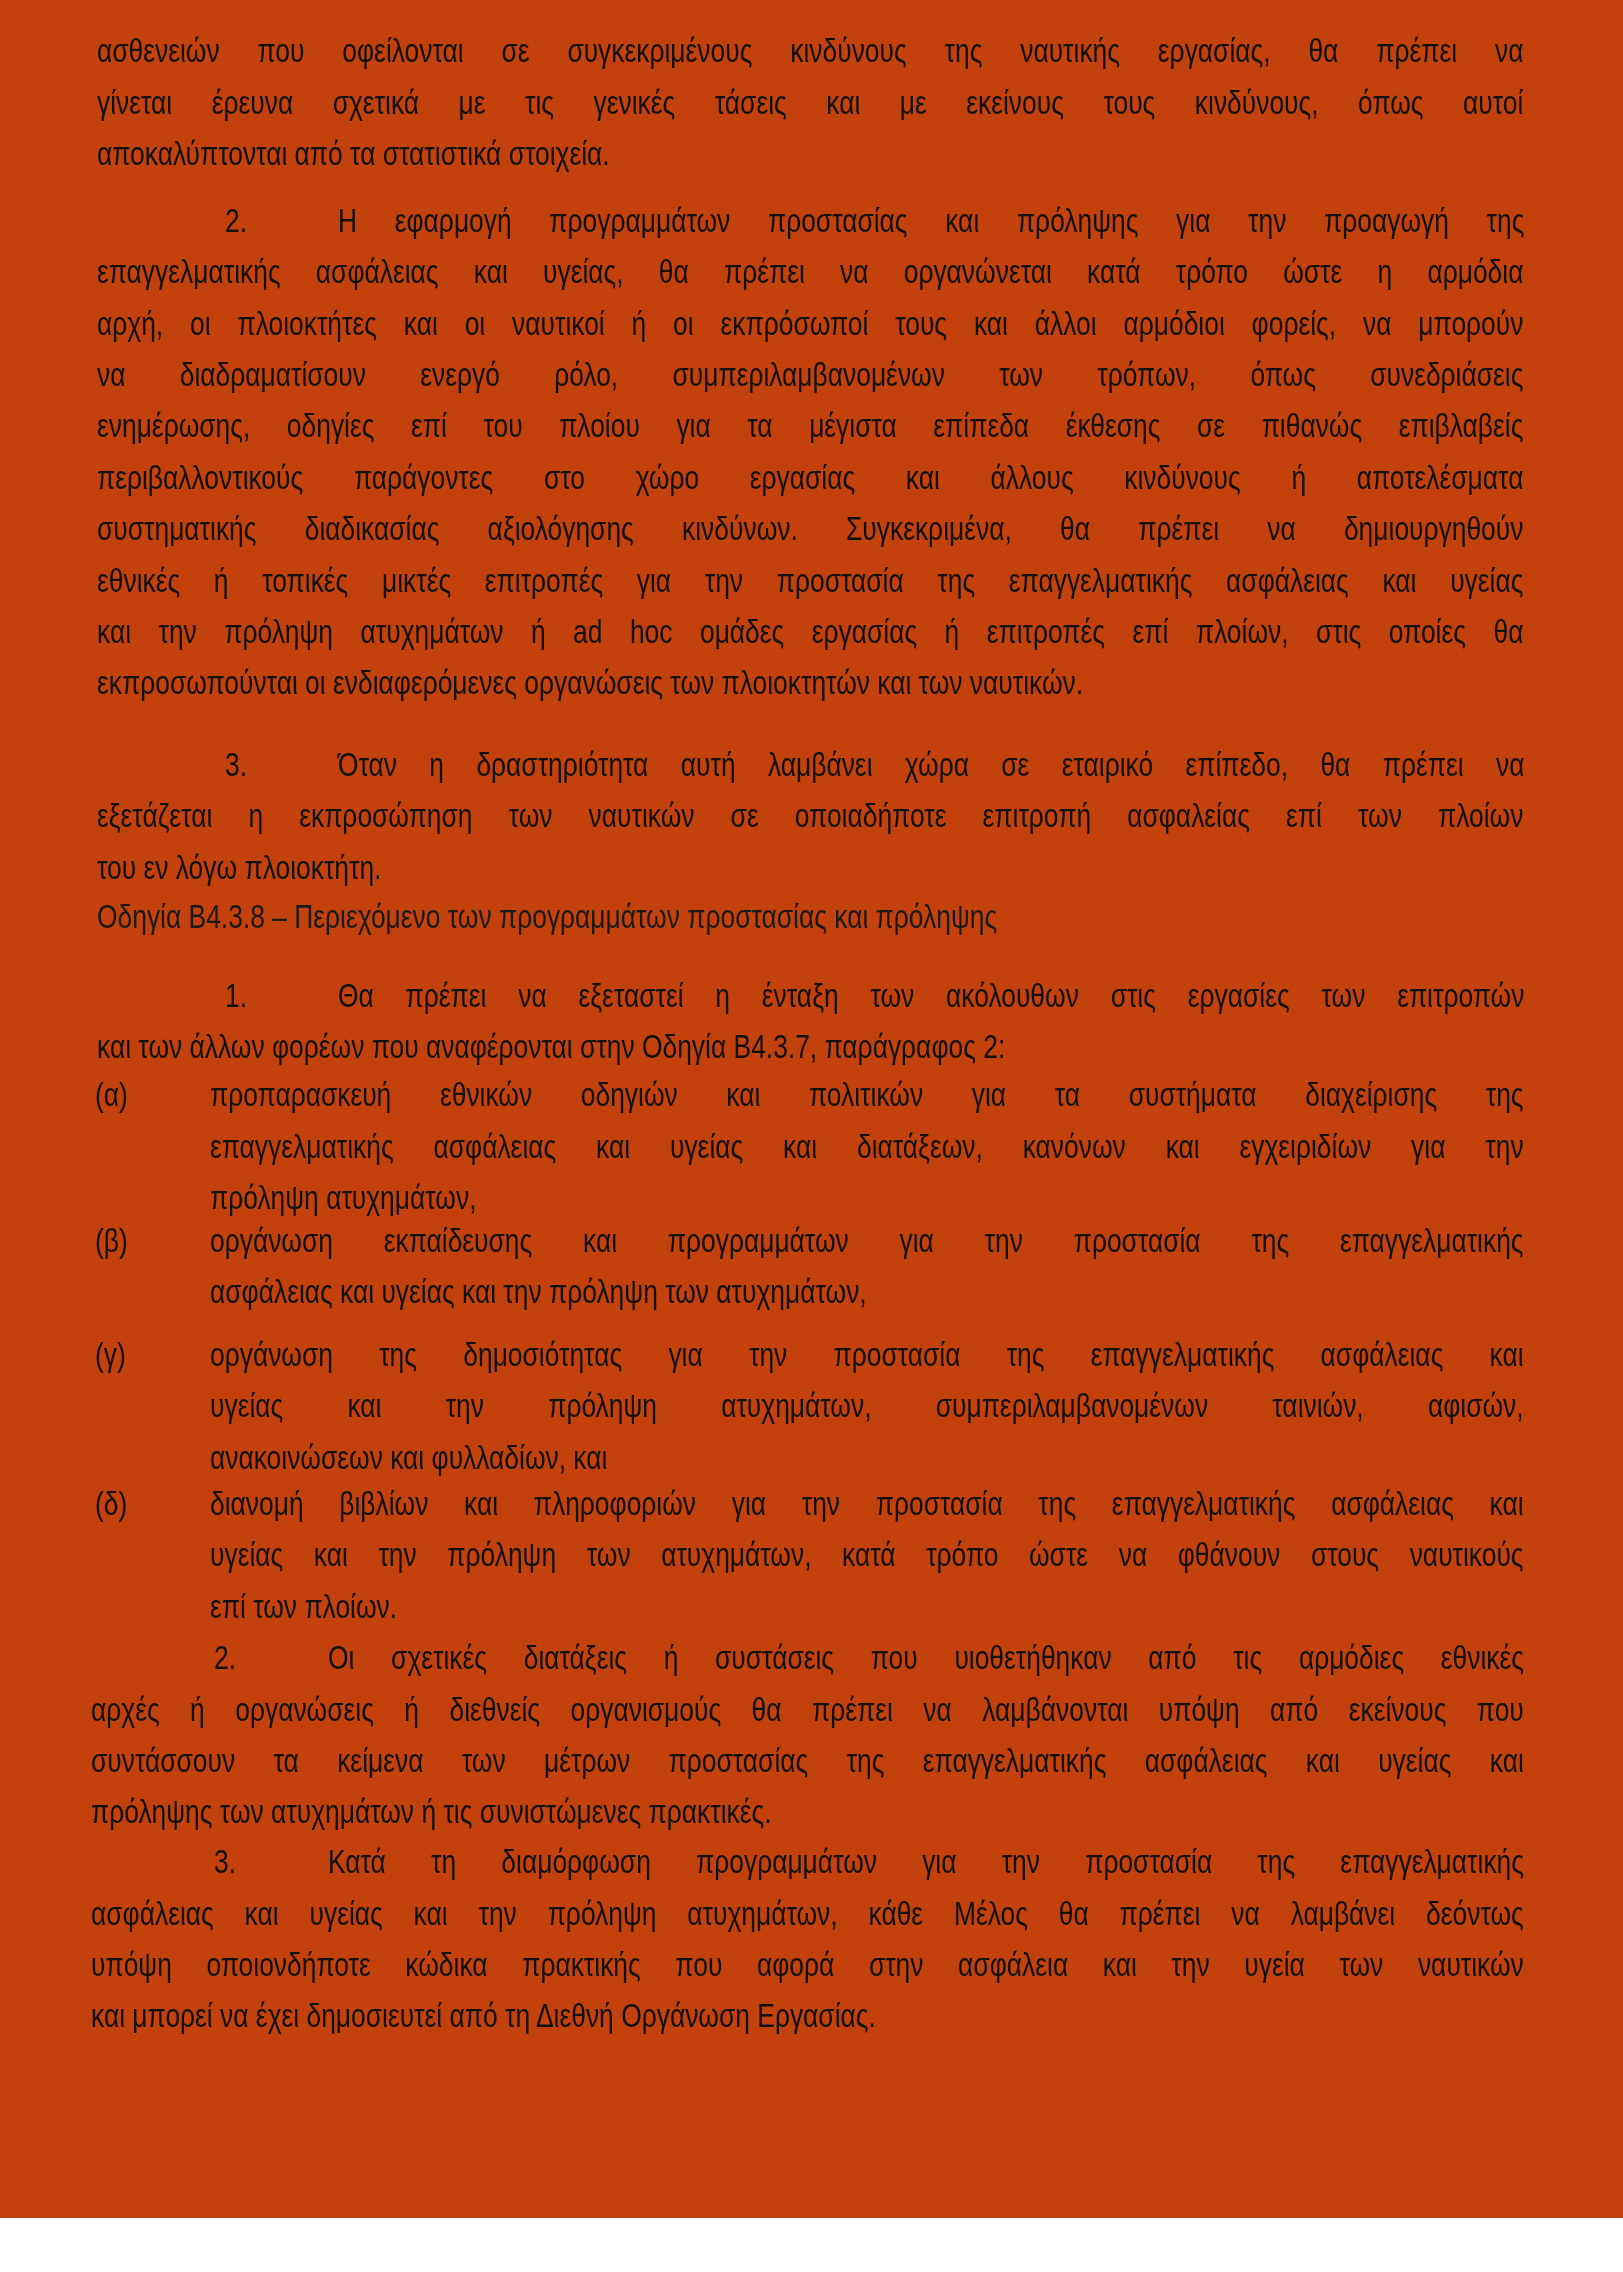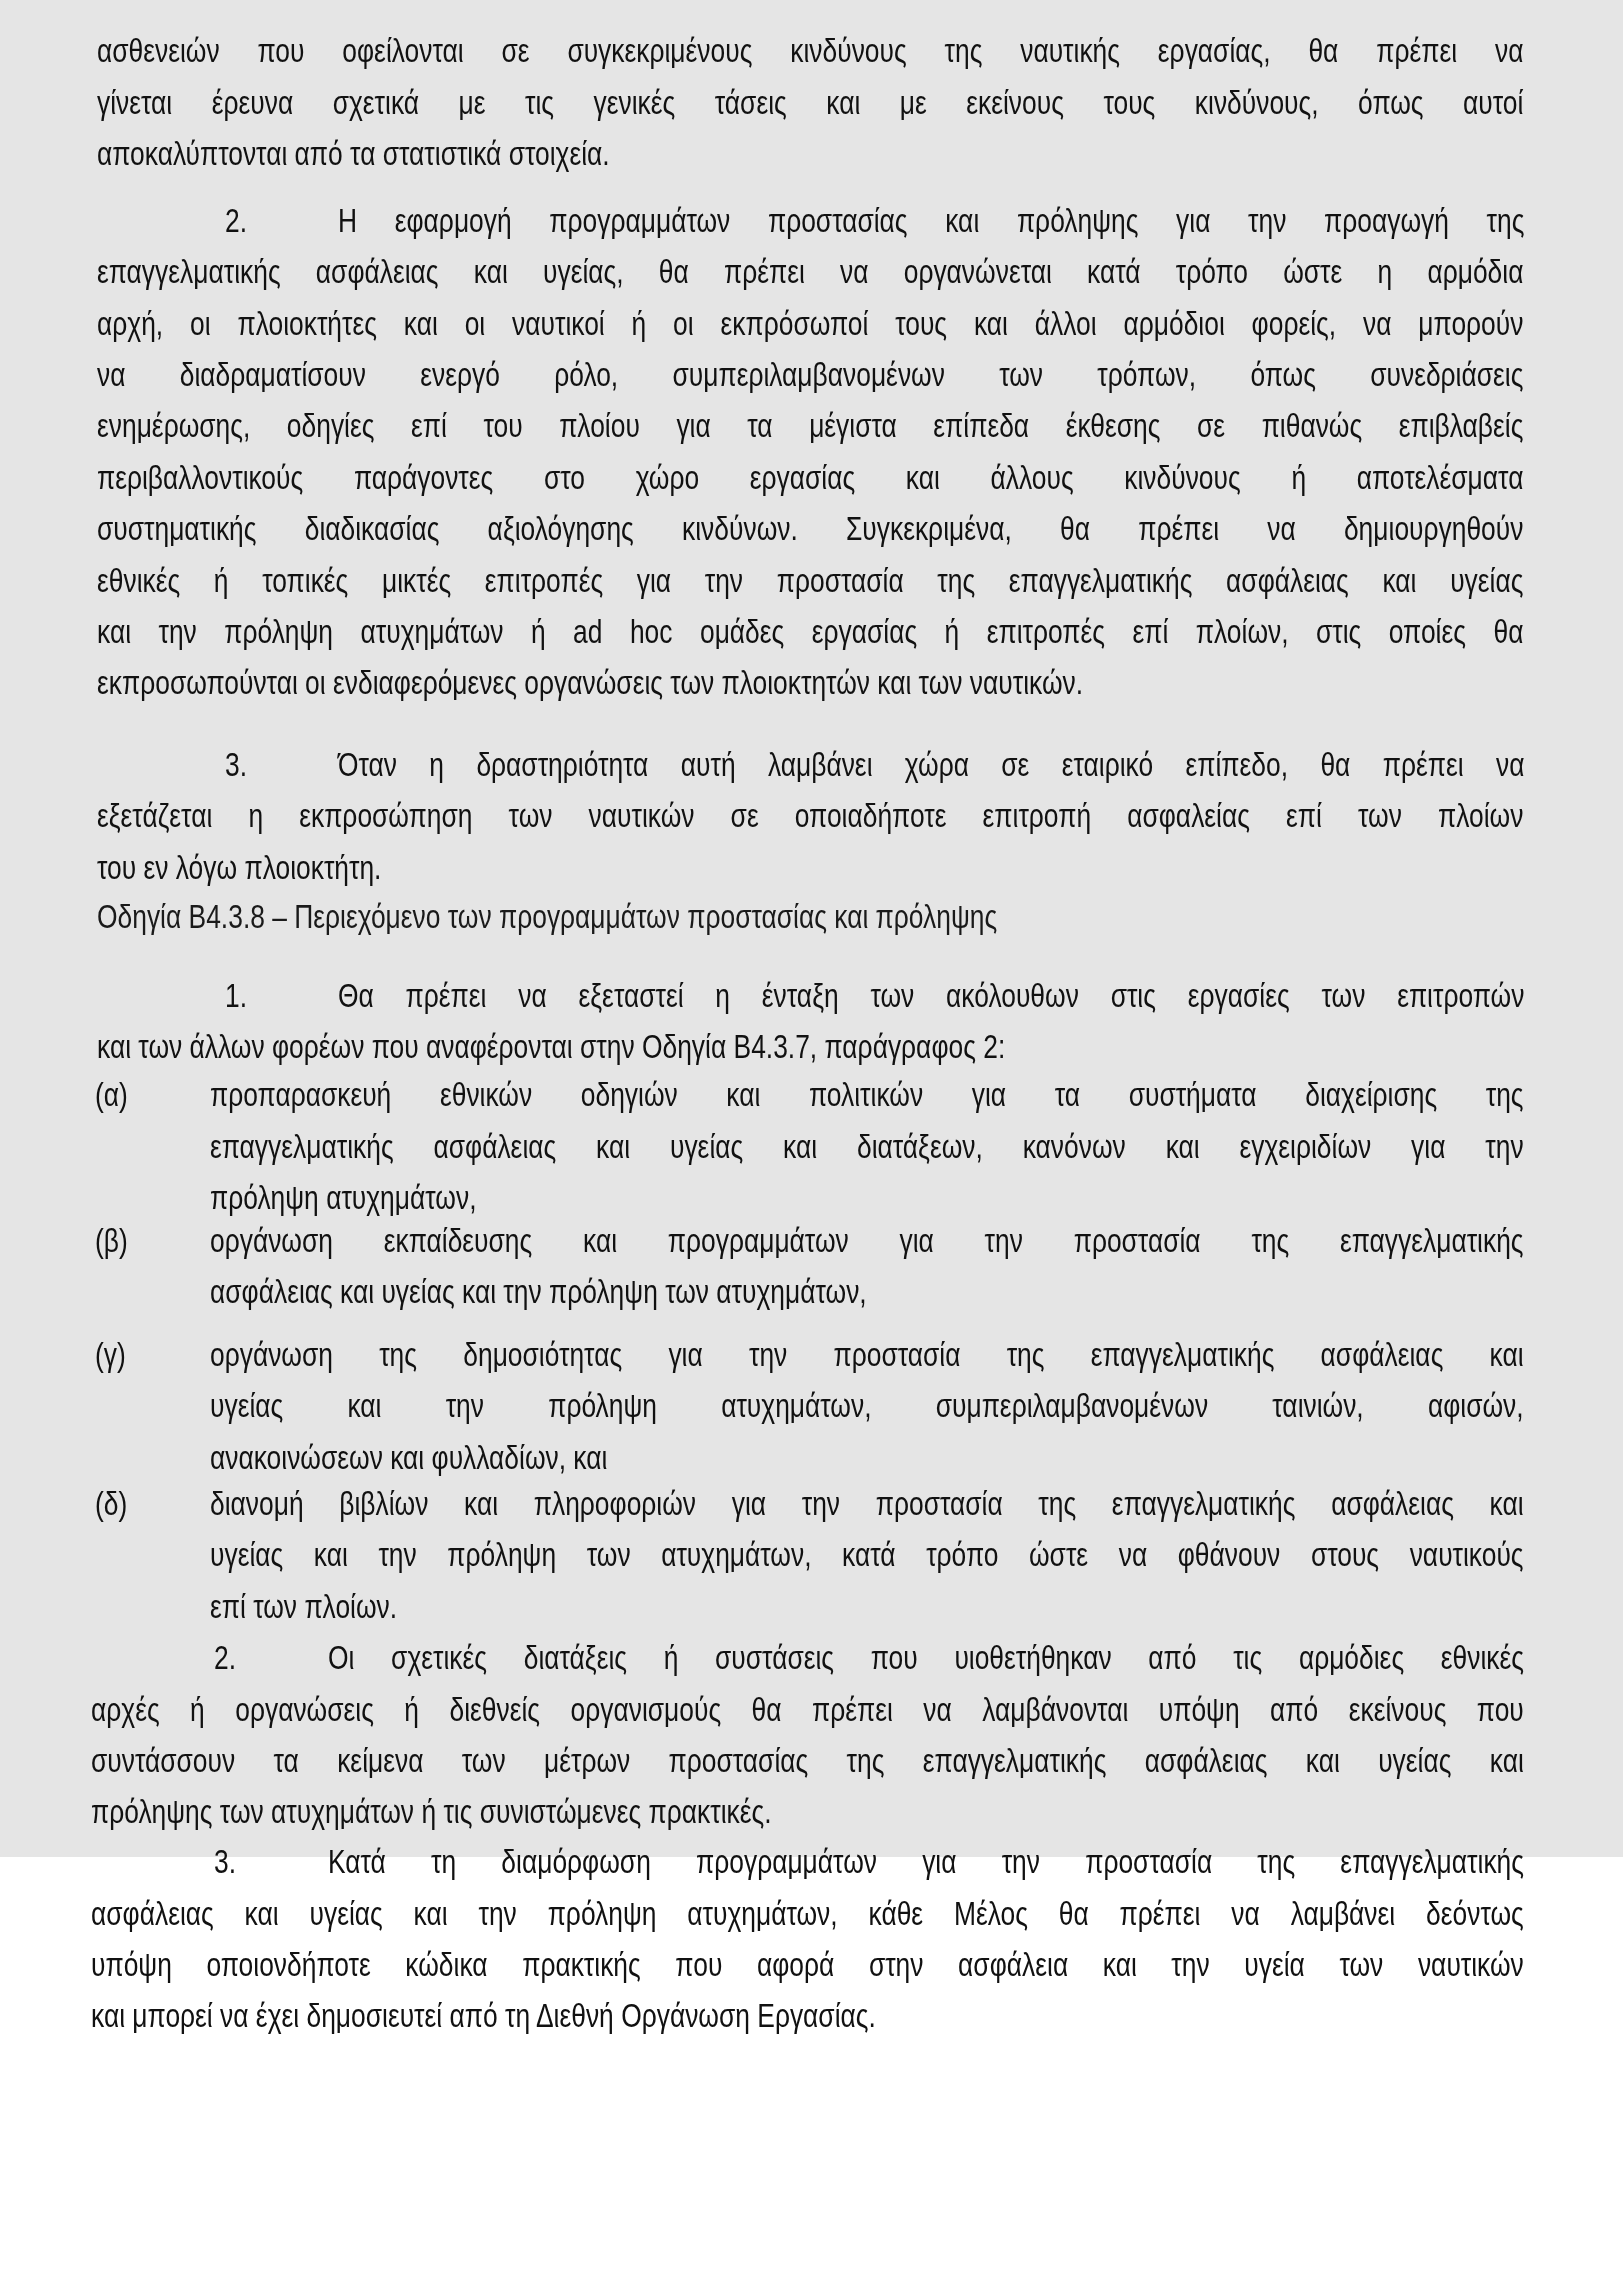--- a/index.html
+++ b/index.html
@@ -1,17 +1,17 @@
 <!DOCTYPE html>
 <html style="font-size:13px"><head>
 <meta charset="utf-8">
 <style>
   html, body { margin:0; padding:0; background:#ffffff; }
   body { width:1623px; height:2273px; position:relative; overflow:hidden; }
-  .page { position:absolute; left:0; top:0; width:1623px; height:1857px; background:#e5e5e5; }
+  .page { position:absolute; left:0; top:0; width:1623px; height:2218px; background:#c2410c; }
   .line {
     position:absolute;
     font-family:"Liberation Sans", sans-serif;
     font-size:33px;
     color:#111;
     white-space:nowrap;
     line-height:1;
     transform-origin:0 0;
   }
   .j { text-align:justify; text-align-last:justify; white-space:normal; }

